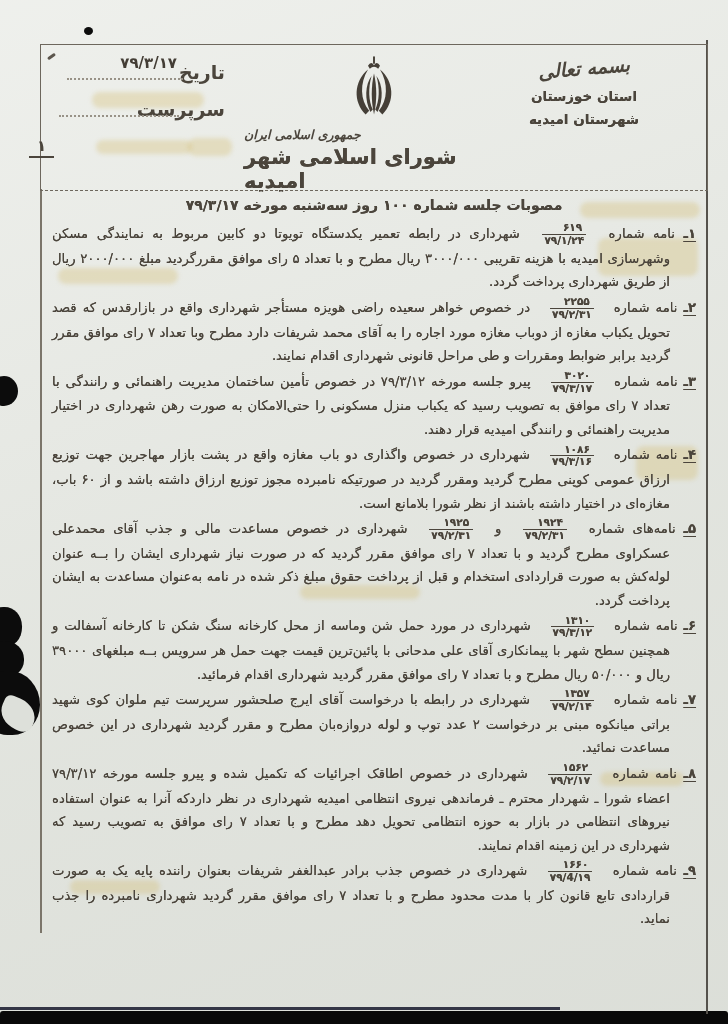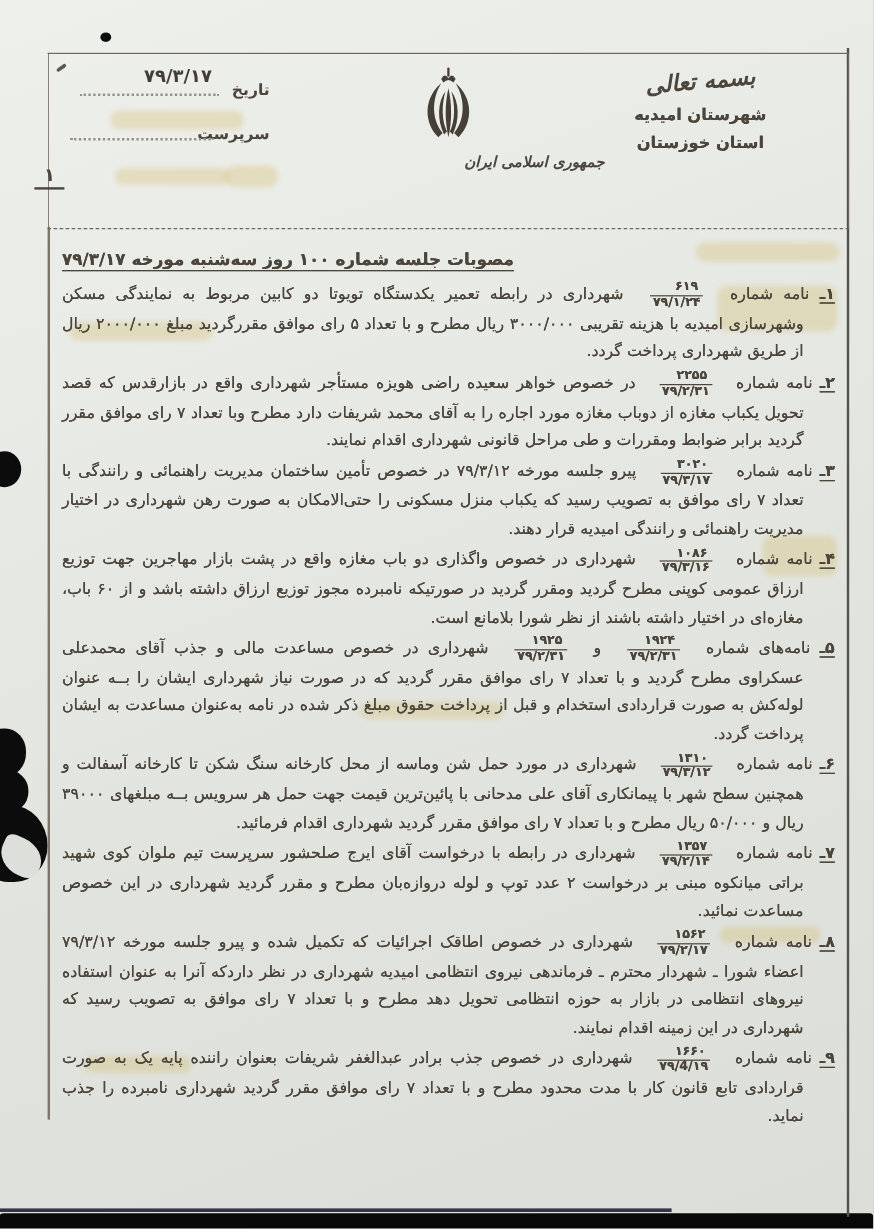--- a/index.html
+++ b/index.html
@@ -12,27 +12,27 @@
   }
   
   .header-box{
     position:absolute;left:40px;top:44px;width:666px;height:145px;
     border-top:1.5px solid #6d675d;border-left:1.5px solid #6d675d;
     border-right:1.5px solid #6d675d;border-bottom:1.5px dashed #6d675d;
   }
   .h-right{position:absolute;right:48px;top:12px;width:150px;text-align:center;}
   .bismillah{font-size:19px;font-weight:bold;font-style:italic;transform:rotate(-5deg);display:inline-block;margin-bottom:6px;}
   .h-right .line{font-size:13.5px;font-weight:bold;line-height:23px;text-shadow:0 0 .4px currentColor;}
-  .h-center{position:absolute;left:50%;top:8px;transform:translateX(-50%);width:260px;text-align:right;}
+  .h-center{position:absolute;left:50%;top:8px;transform:translateX(-50%);width:260px;text-align:left;}
   .emblem{display:block;margin:0 auto;color:#453f37;}
   .republic{font-size:12.5px;font-weight:bold;font-style:italic;margin-top:-2px;}
   .council{font-size:21px;font-weight:bold;letter-spacing:.5px;margin-top:3px;text-shadow:0 0 .5px currentColor;}
   .h-left{position:absolute;left:16px;top:6px;width:168px;}
   .hrow{position:relative;height:37px;direction:rtl;}
-  .hrow .lbl{position:absolute;right:0;bottom:5px;font-size:13px;font-weight:bold;}
+  .hrow .lbl{position:absolute;right:0;bottom:5px;font-size:19px;font-weight:bold;}
   .hrow .dots{position:absolute;left:0;bottom:8px;border-bottom:2px dotted #989287;}
   .hrow .val{position:absolute;bottom:16px;font-size:15px;font-weight:bold;letter-spacing:1px;color:#433d35;}
   .dots-date{right:42px;}   .val-date{right:48px;}
   .dots-num{right:46px;}    .val-num{right:78px;}
   .dots-att{right:46px;}
   .page-num{position:absolute;left:-28px;top:86px;font-size:15px;font-weight:bold;border-bottom:2px solid #4b453c;padding:0 8px 1px;}
   
   .left-rule{position:absolute;left:40px;top:189px;width:1.5px;height:744px;background:#7b756a;}
   .right-rule{position:absolute;left:706px;top:40px;width:2px;height:974px;background:#55524c;}
   .blob{position:absolute;background:#0c0c0c;}
@@ -42,23 +42,23 @@
   .blob.b2{left:-14px;top:607px;width:36px;height:40px;border-radius:48%;}
   .blob.b3{left:-16px;top:641px;width:40px;height:37px;border-radius:48%;}
   .blob.b4{left:-18px;top:671px;width:58px;height:64px;border-radius:42% 58% 52% 48%;}
   .blob.b4-light{left:0px;top:699px;width:36px;height:30px;background:#dde0da;transform:rotate(24deg);border-radius:20% 60% 30% 60%;}
   .bottom-line{position:absolute;left:0;top:1007px;width:560px;height:2.5px;background:#343646;}
   .bottom-bar{position:absolute;left:0;top:1011px;width:728px;height:13px;background:#090909;border-radius:3px 3px 0 0;}
   .stain{position:absolute;background:rgba(207,181,96,.30);filter:blur(2px);border-radius:8px;pointer-events:none;}
   
   .content{position:absolute;right:32px;left:52px;top:197px;}
   .doc-title{
-    font-size:14px;font-weight:bold;text-align:left;
-    text-decoration:underline;text-underline-offset:4px;
-    margin:12px 0 9px;text-shadow:0 0 .4px currentColor;
+    font-size:14px;font-weight:bold;text-align:center;
+    text-underline-offset:4px;
+    margin:0 0 9px;text-shadow:0 0 .4px currentColor;
   }
   .item{
     font-size:13.2px;line-height:23.5px;margin:0 0 2px;
     text-align:justify;text-align-last:right;
     padding-right:26px;text-indent:-26px;
     text-shadow:0 0 .35px currentColor;
   }
   .item-num{font-weight:bold;text-decoration:underline;text-underline-offset:3px;}
   .frac{
     display:inline-block;vertical-align:-6px;text-align:center;
@@ -92,37 +92,38 @@
   <div class="stain" style="left:58px;top:268px;width:120px;height:16px;"></div>
   <div class="stain" style="left:636px;top:446px;width:62px;height:34px;"></div>
   <div class="stain" style="left:300px;top:585px;width:120px;height:14px;"></div>
   <div class="stain" style="left:600px;top:772px;width:84px;height:14px;"></div>
   <div class="stain" style="left:70px;top:880px;width:90px;height:14px;"></div>
 
   <div class="header-box">
 
     <div class="h-right">
       <div class="bismillah">بسمه تعالی</div>
+      <div class="line">استان خوزستان</div>
       <div class="line">شهرستان امیدیه</div>
-      <div class="line">استان خوزستان</div>
     </div>
 
     <div class="h-center">
       <svg class="emblem" width="60" height="76" viewBox="0 0 100 126" aria-hidden="true">
         <g fill="currentColor">
           <path d="M40 21 q5 -9 10 -1 q5 -8 10 1 l-3 5 q-7 -7 -14 0 z"></path>
           <rect x="48.4" y="5" width="3.2" height="13" rx="1.5"></rect>
           <path d="M50 34 C45 56 45 80 50 102 C55 80 55 56 50 34 Z"></path>
           <path d="M44 98 C34 78 35 52 46 38 C40 58 41 80 48 94 Z"></path>
           <path d="M56 98 C66 78 65 52 54 38 C60 58 59 80 52 94 Z"></path>
           <path d="M36 102 C15 81 16 47 40 27 C26 50 27 78 42 96 Z"></path>
           <path d="M64 102 C85 81 84 47 60 27 C74 50 73 78 58 96 Z"></path>
         </g>
       </svg>
       <div class="republic">جمهوری اسلامی ایران</div>
+      <div class="council">شورای اسلامی شهر امیدیه</div>
     </div>
 
     <div class="h-left">
       <div class="hrow">
         <span class="lbl">تاریخ</span>
         <span class="dots dots-date" style="width:116px;"></span>
         <span class="val val-date">۷۹/۳/۱۷</span>
       </div>
       <div class="hrow">
         <span class="lbl">سرپرست</span>

